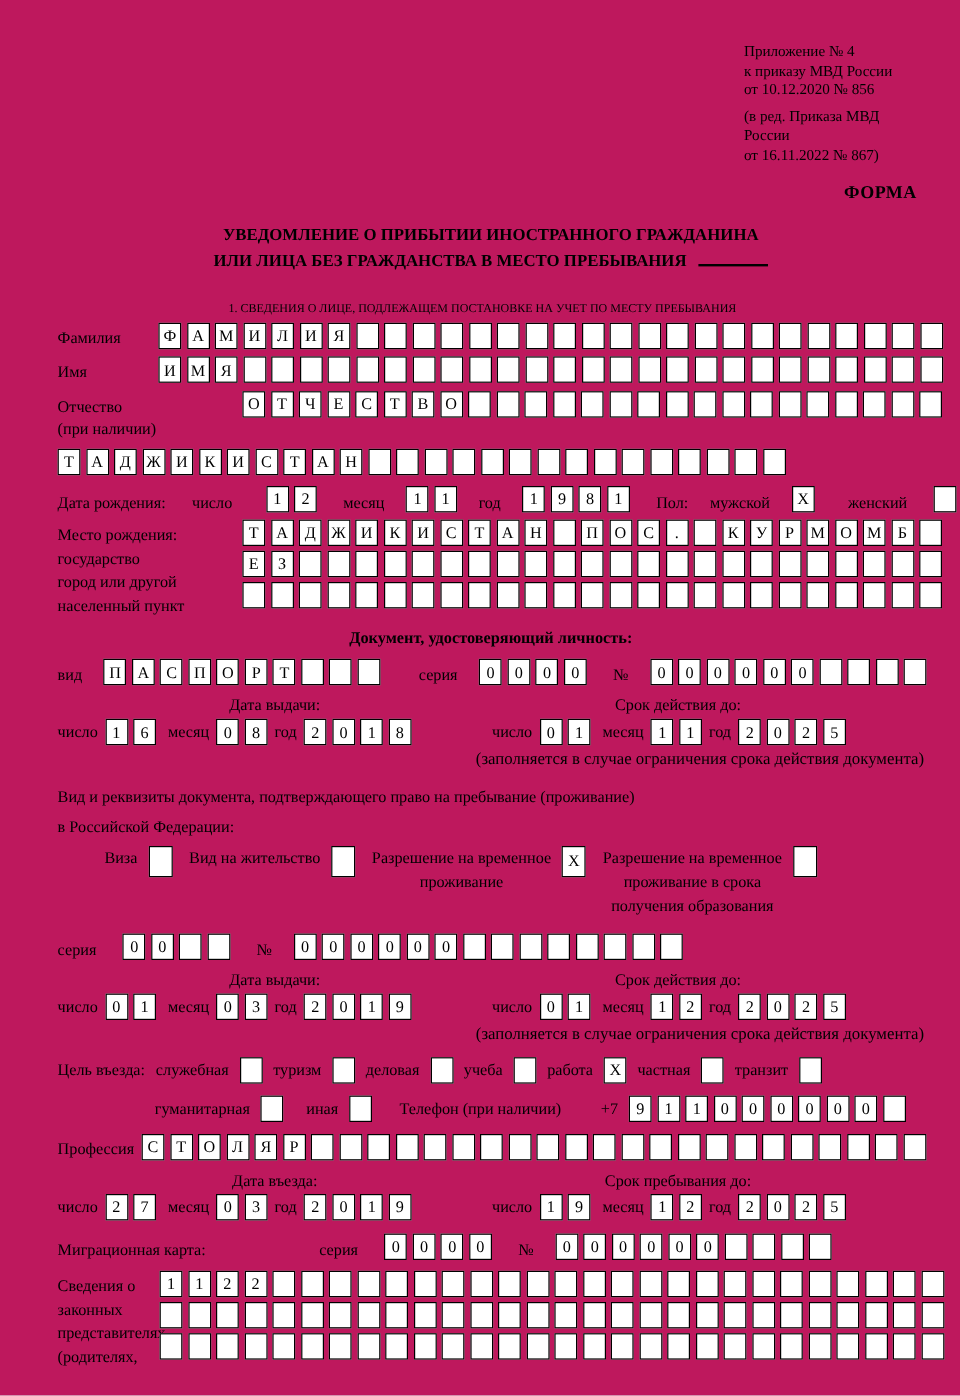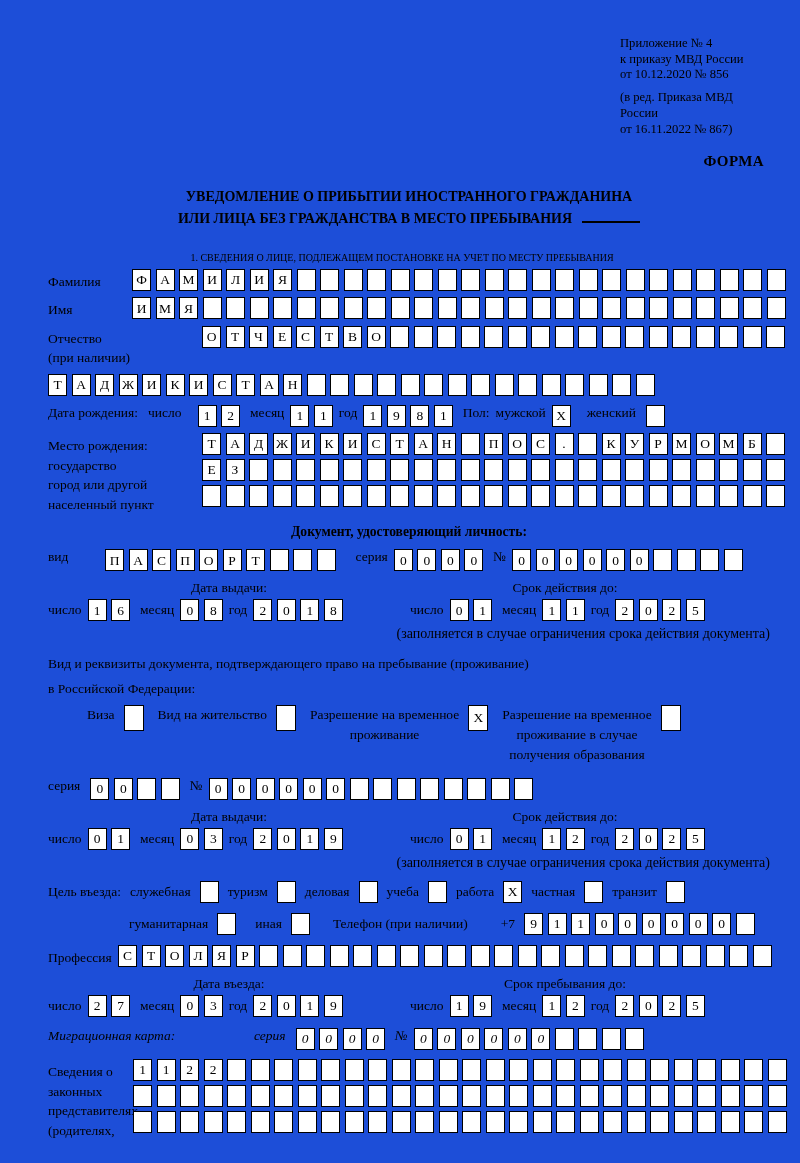--- a/index.html
+++ b/index.html
@@ -1,20 +1,20 @@
 <!DOCTYPE html>
 <html><head>
 <meta charset="utf-8">
 <style>
   html,body{margin:0;padding:0;background:#e8e8e8;}
   .page{
     position:relative;
     width:800px;height:1163px;
     margin:0 auto;
-    background:#1d4ed8;
+    background:#be185d;
     color:#000;
     font-family:"Liberation Serif","DejaVu Serif",serif;
     font-size:13.5px;
     box-sizing:border-box;
     padding:36px 30px 20px 48px;
     overflow:hidden;
   }
   
   .hdr{margin-left:572px;line-height:1.25;font-size:12.6px;}
   .hdr-sub{margin-top:7px;}
@@ -30,21 +30,21 @@
   .cells{display:flex;flex-wrap:nowrap;gap:4.5px;flex:0 0 auto;}
   .cell{
     box-sizing:border-box;flex:0 0 auto;
     width:19px;height:22px;border:1.8px solid #000;background:#fff;
     display:flex;align-items:center;justify-content:center;
     font-size:13.5px;line-height:1;
   }
   .rows>.cells{margin-bottom:4px;}
 
   
-  .irow{display:flex;align-items:flex-start;margin-top:9px;gap:6px;flex-wrap:nowrap;}
+  .irow{display:flex;align-items:flex-end;margin-top:9px;gap:18px;flex-wrap:nowrap;}
   .ilbl{white-space:nowrap;}
   .ml10{margin-left:10px;} .ml14{margin-left:14px;} .ml4{margin-left:4px;}
 
   
   .dochead{text-align:center;font-weight:bold;margin-top:10px;font-size:13.6px;}
 
   
   .dpair{display:flex;margin-top:9px;}
   .dcol1{width:362px;flex:0 0 auto;}
   .dcol2{flex:1;}
@@ -455,21 +455,21 @@
           <div>Разрешение на временное</div>
           <div>проживание</div>
         </div>
       <div class="cells optbox">
           <span class="cell">X</span>
         </div>
     </div>
     <div class="opt">
       <div class="olabel">
           <div>Разрешение на временное</div>
-          <div>проживание в случае</div>
+          <div>проживание в срока</div>
           <div>получения образования</div>
         </div>
       <div class="cells optbox">
           <span class="cell"></span>
         </div>
     </div>
   </div>
 
   <div class="irow" style="margin-top:12px;">
     <span class="ilbl">серия</span>
@@ -677,21 +677,21 @@
         <span class="cells">
             <span class="cell">2</span>
             <span class="cell">0</span>
             <span class="cell">2</span>
             <span class="cell">5</span>
           </span>
       </div>
     </div>
   </div>
 
-  <div class="irow" style="margin-top:11px;font-style:italic;">
+  <div class="irow" style="margin-top:11px;">
     <span class="ilbl" style="width:200px;">Миграционная карта:</span>
     <span class="ilbl">серия</span>
     <span class="cells ml4">
         <span class="cell">0</span>
         <span class="cell">0</span>
         <span class="cell">0</span>
         <span class="cell">0</span>
       </span>
     <span class="ilbl ml4">№</span>
     <span class="cells">

